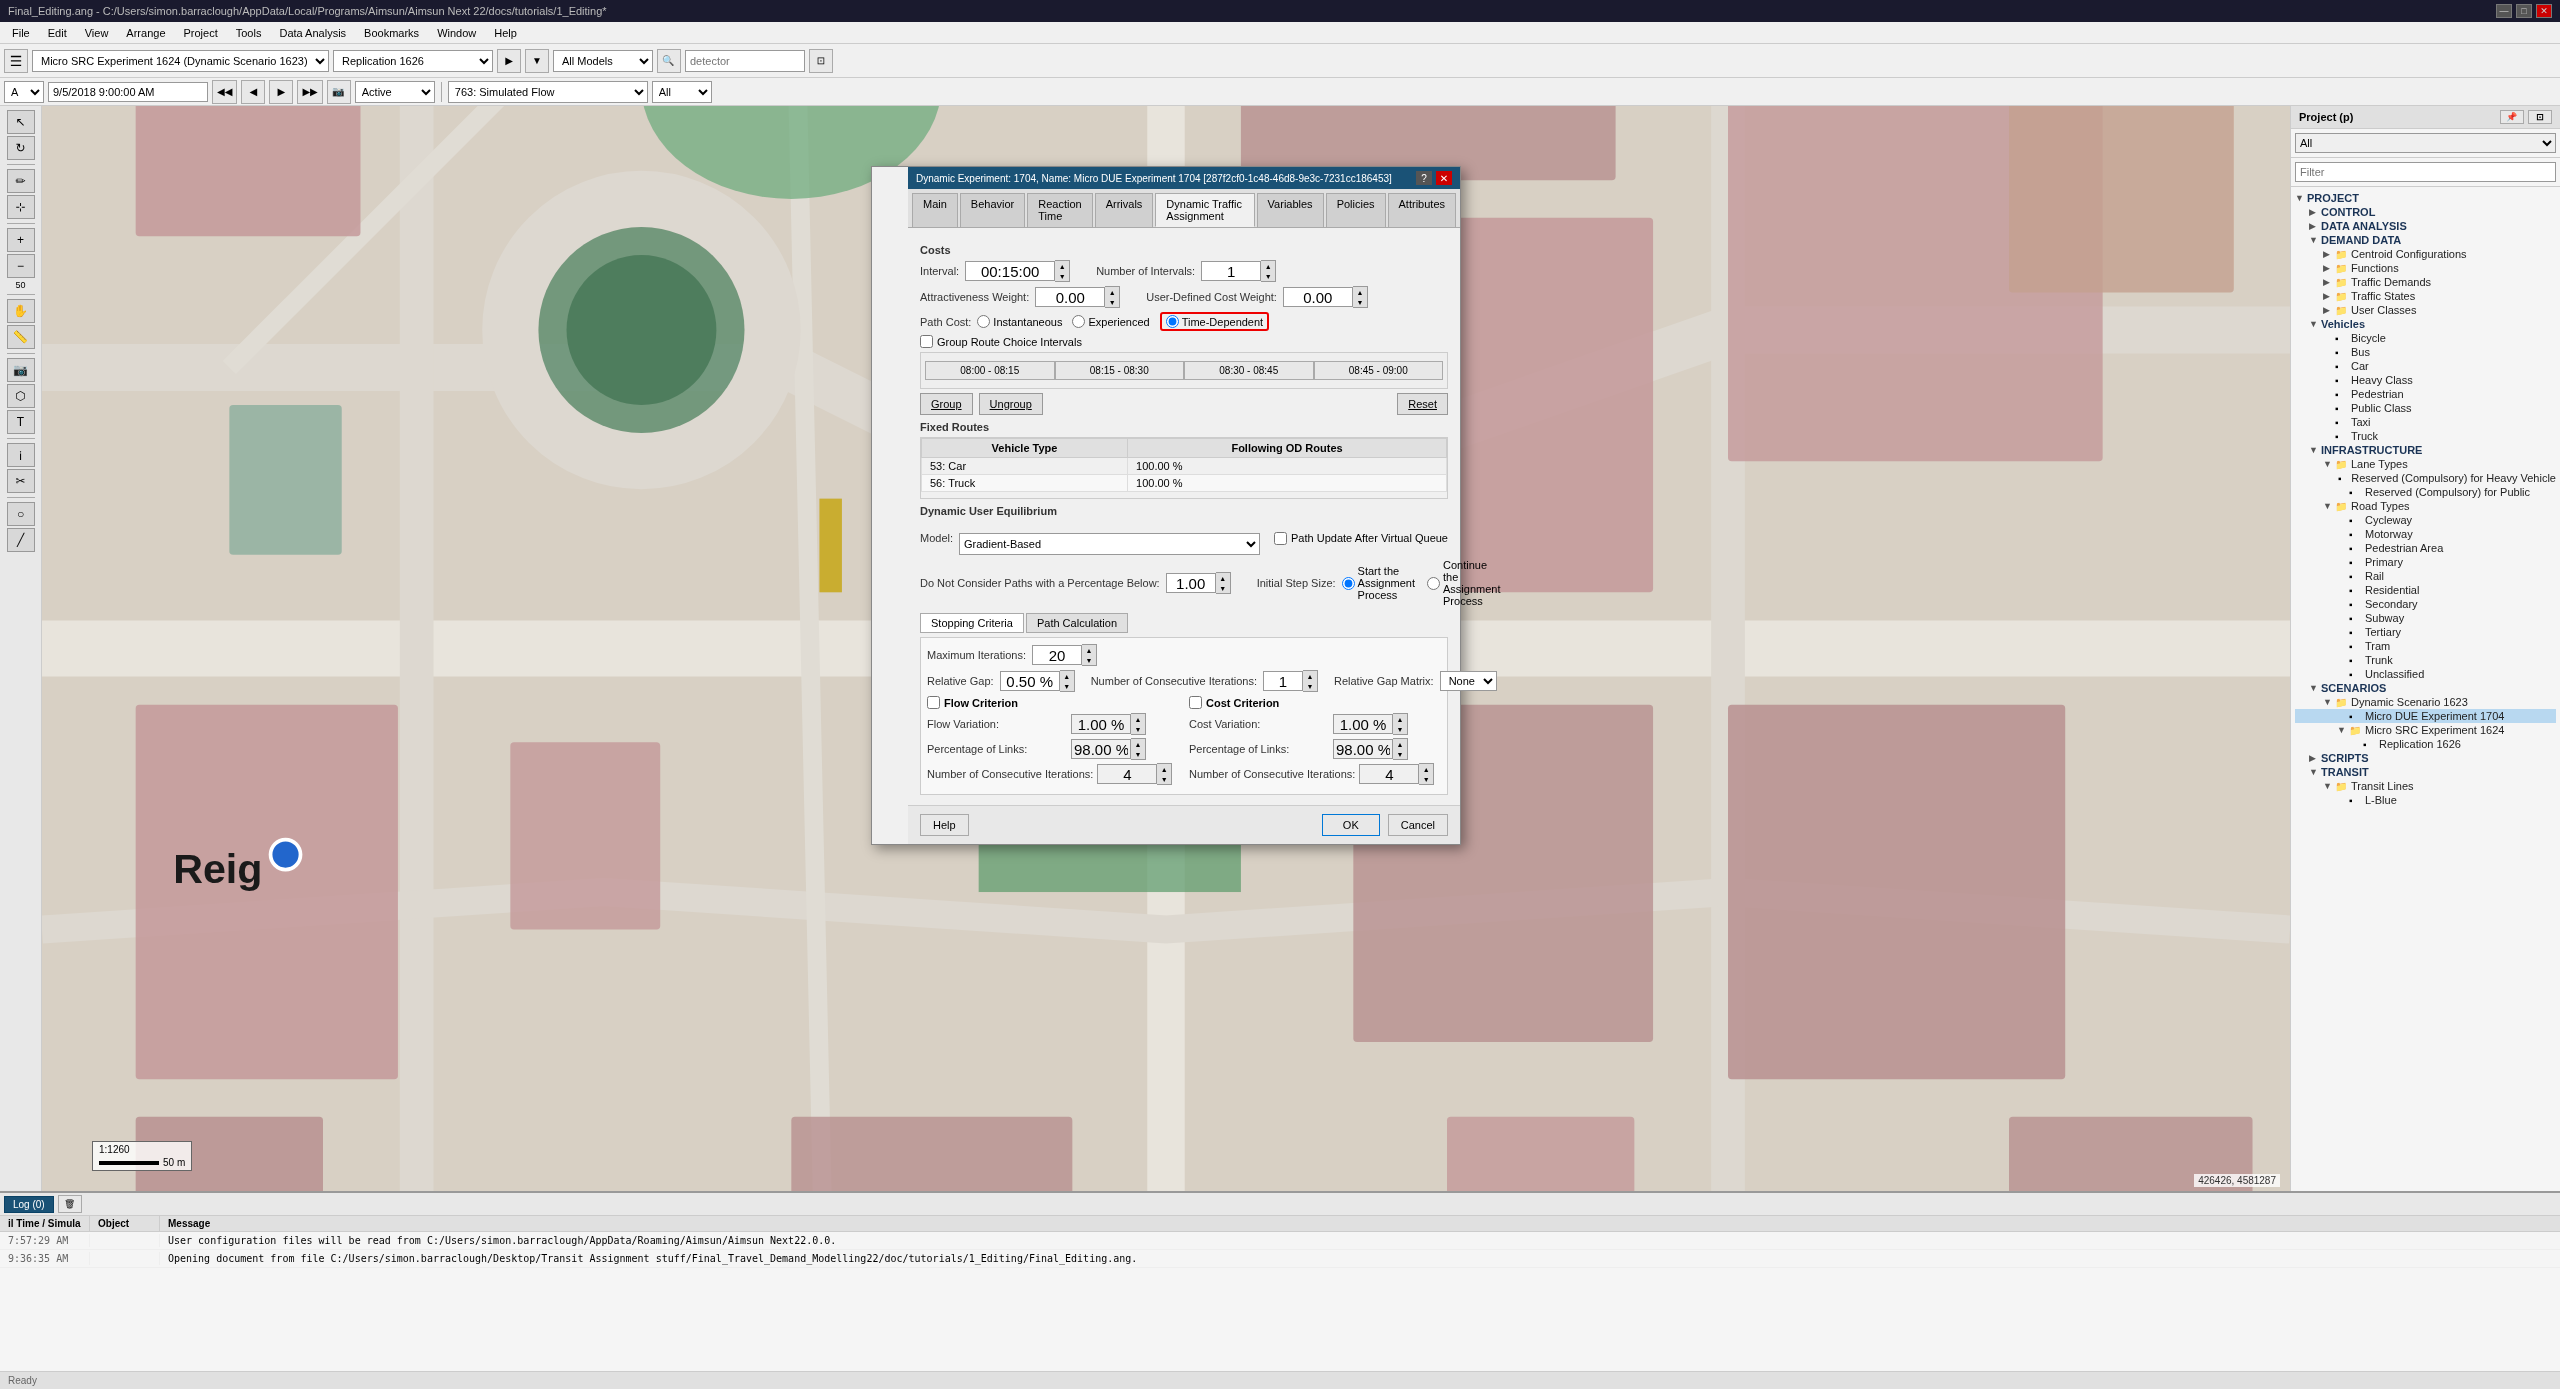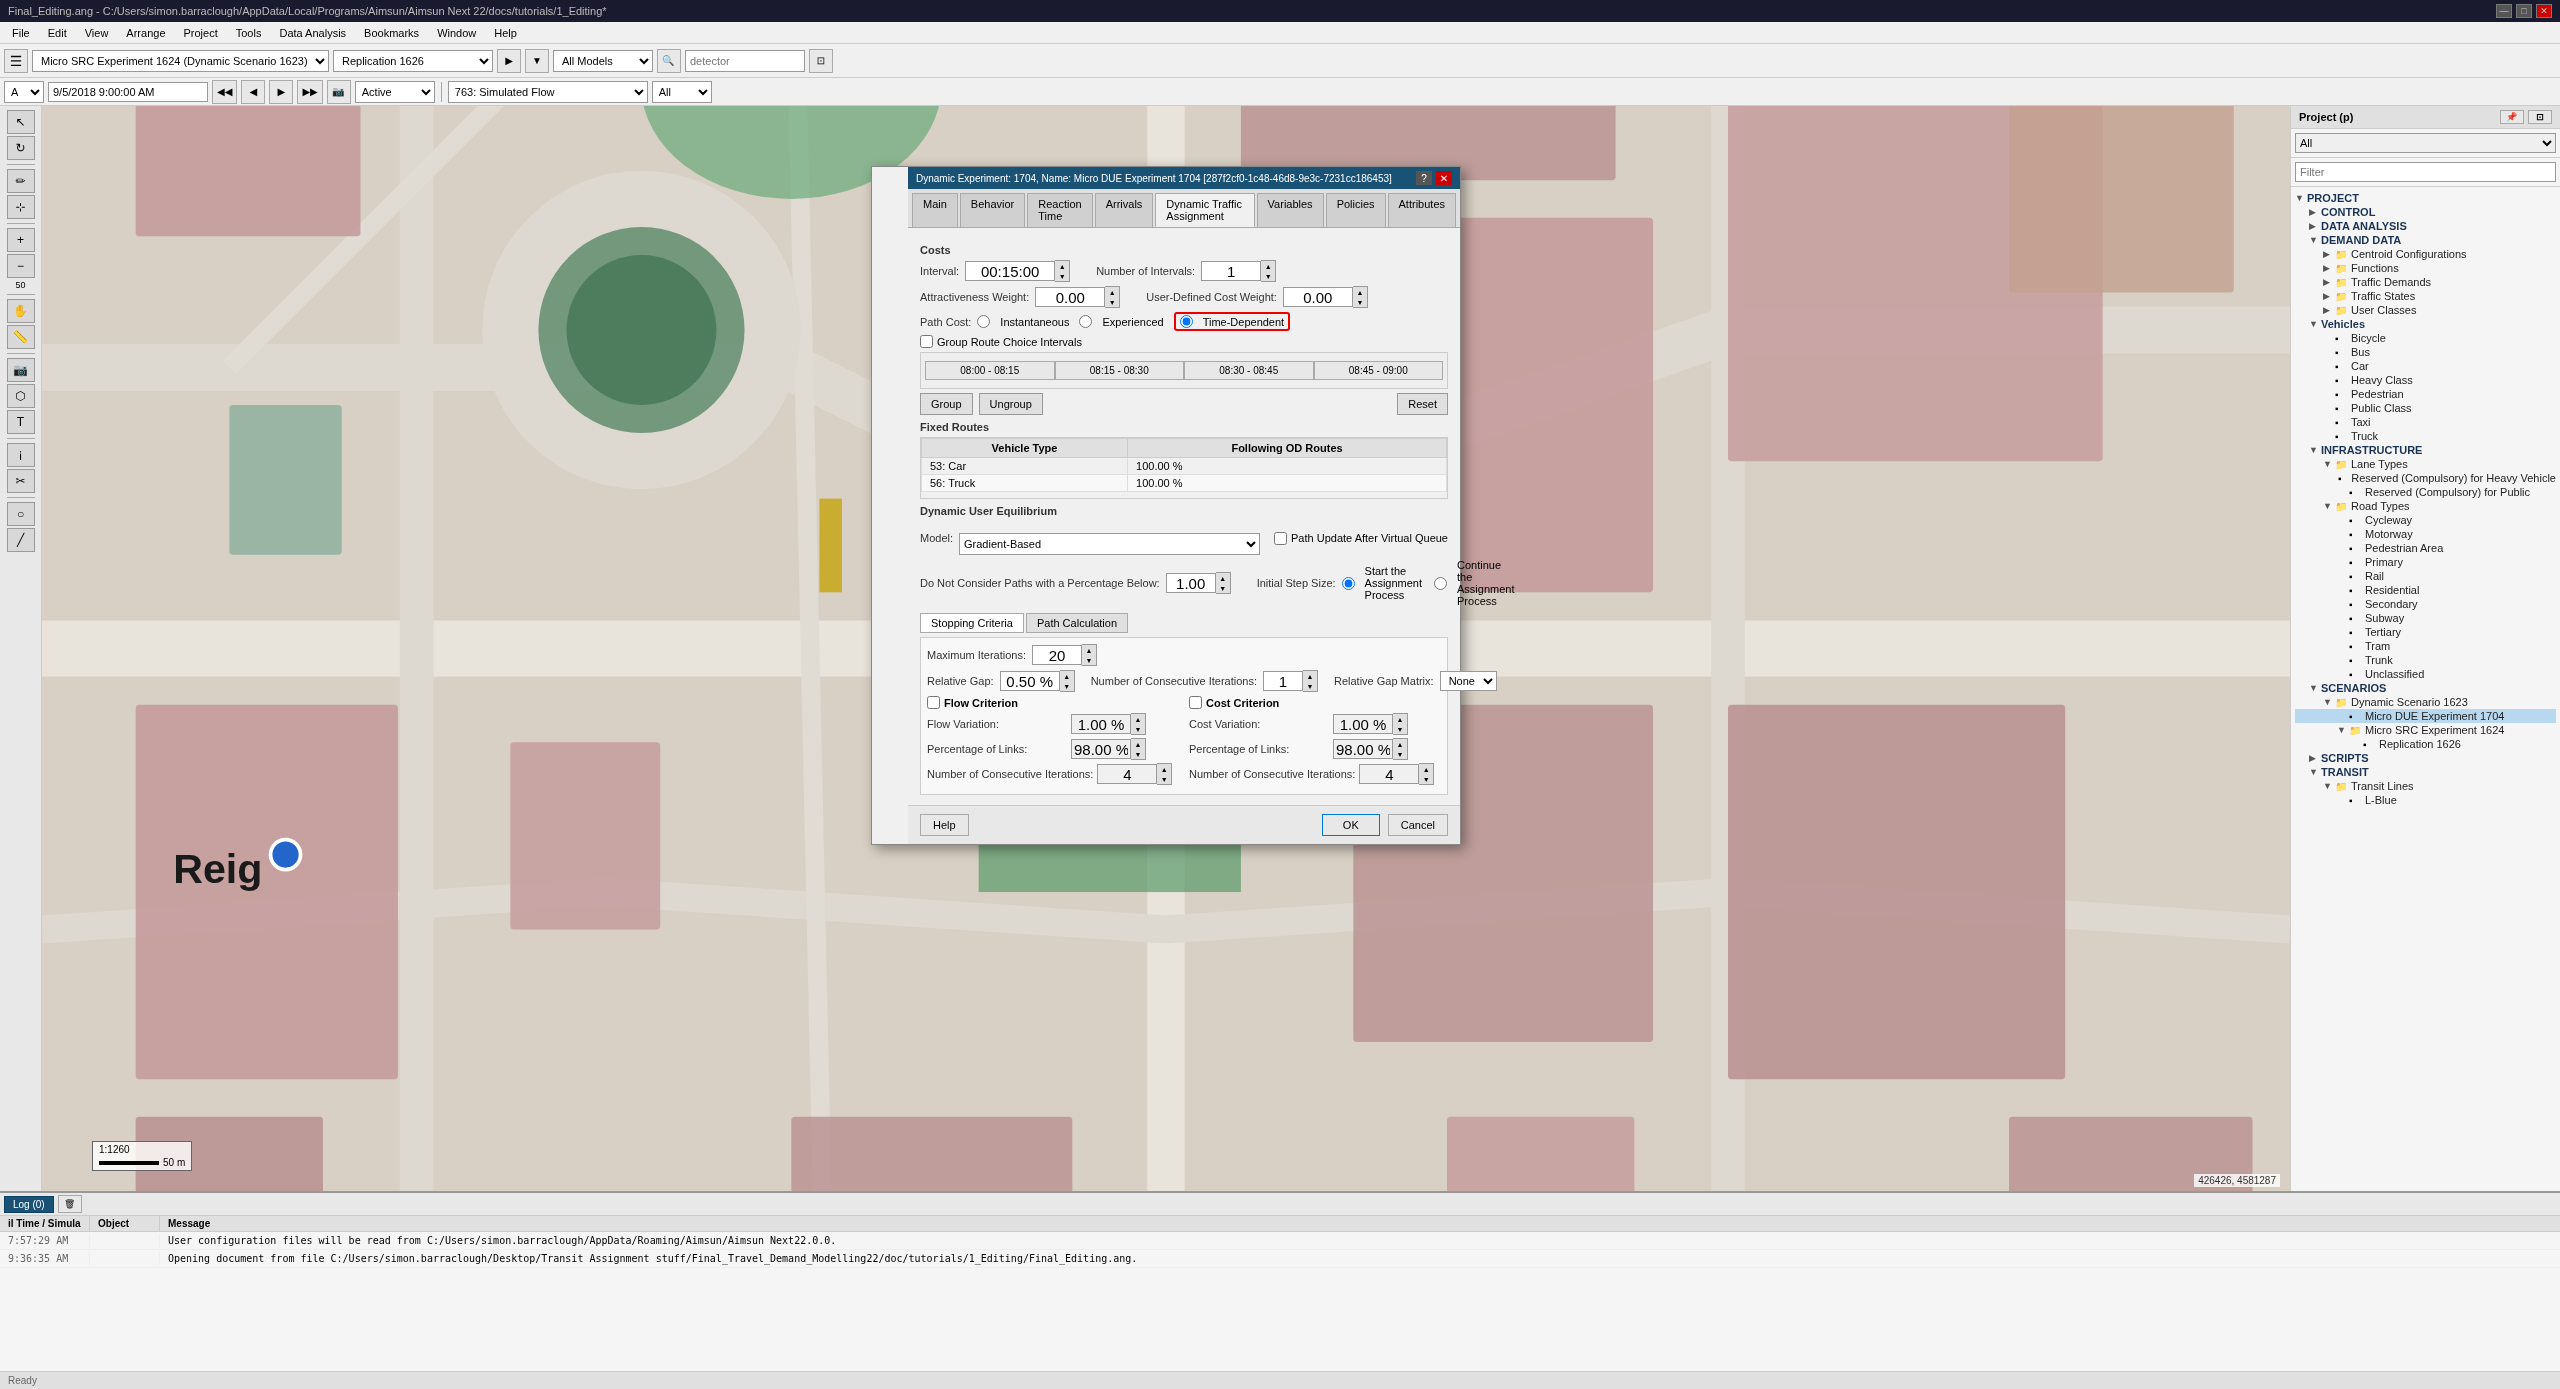--- a/index.html
+++ b/index.html
@@ -69,29 +69,29 @@
     
     .form-row { display: flex; align-items: center; margin-bottom: 4px; gap: 6px; }
     .form-label { font-size: 11px; color: #333; white-space: nowrap; }
     .form-input { height: 20px; border: 1px solid #999; background: white; padding: 0 4px; font-size: 11px; }
     .form-spinner { display: flex; align-items: center; }
     .form-spinner input { width: 60px; height: 20px; border: 1px solid #999; padding: 0 2px; font-size: 15px; text-align: center; }
     .form-spinner-btns { display: flex; flex-direction: column; border: 1px solid #999; border-left: none; }
     .form-spinner-btn { width: 14px; height: 10px; background: #e0e0e0; border: none; cursor: pointer; font-size: 7px; display: flex; align-items: center; justify-content: center; line-height: 1; }
     
     .radio-group { display: flex; align-items: center; gap: 10px; }
-    .radio-item { display: flex; align-items: center; gap: 10px; font-size: 11px; }
+    .radio-item { display: flex; align-items: center; gap: 3px; font-size: 11px; }
     .radio-item.selected-radio { border: 2px solid #e74c3c; border-radius: 3px; padding: 1px 4px; }
     
     .checkbox-label { display: flex; align-items: center; gap: 4px; font-size: 11px; }
     
     .interval-bar { display: flex; gap: 0; margin: 4px 0; }
     .interval-cell { border: 1px solid #aaa; background: #e8e8e8; padding: 3px 8px; font-size: 10px; text-align: center; flex: 1; }
     
-    .btn-row { display: flex; gap: 6px; margin: 4px 0; }
+    .btn-row { display: flex; gap: 6px; margin: 4px 0; text-decoration: underline; }
     .small-btn { padding: 2px 10px; font-size: 11px; background: #e0e0e0; border: 1px solid #999; cursor: pointer; height: 22px; }
     .reset-btn { margin-left: auto; }
     
     
     .fixed-routes-table { width: 100%; border-collapse: collapse; font-size: 11px; margin-bottom: 6px; }
     .fixed-routes-table th { background: #e0e0e0; border: 1px solid #ccc; padding: 3px 8px; text-align: center; font-size: 11px; }
     .fixed-routes-table td { border: 1px solid #ddd; padding: 2px 8px; font-size: 11px; }
     .fixed-routes-table tr:nth-child(even) { background: #f8f8f8; }
     
     

